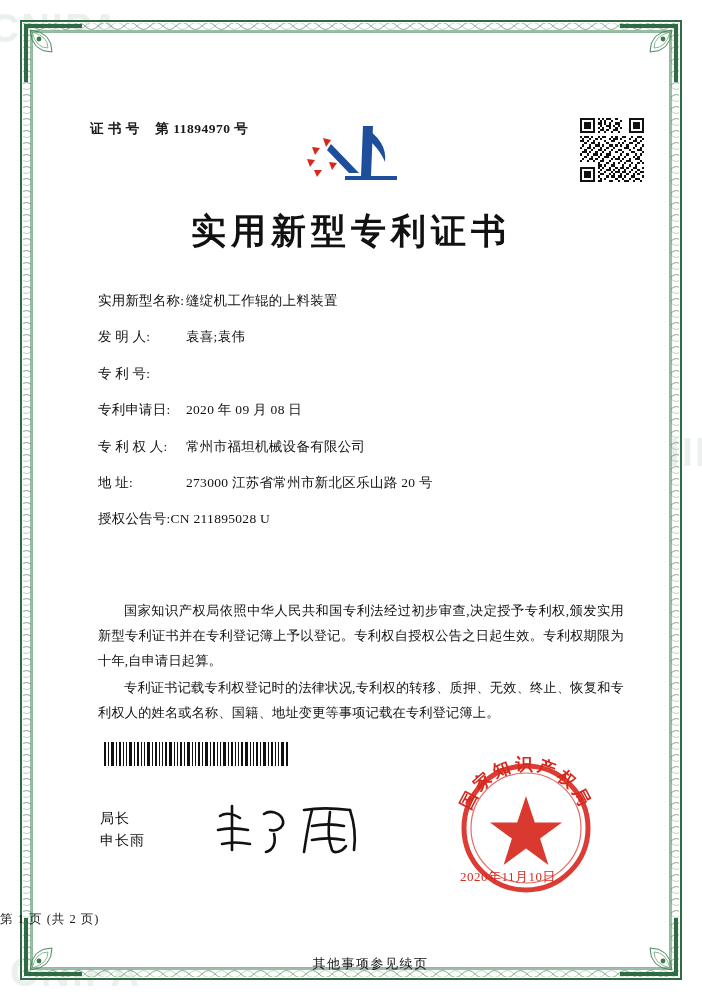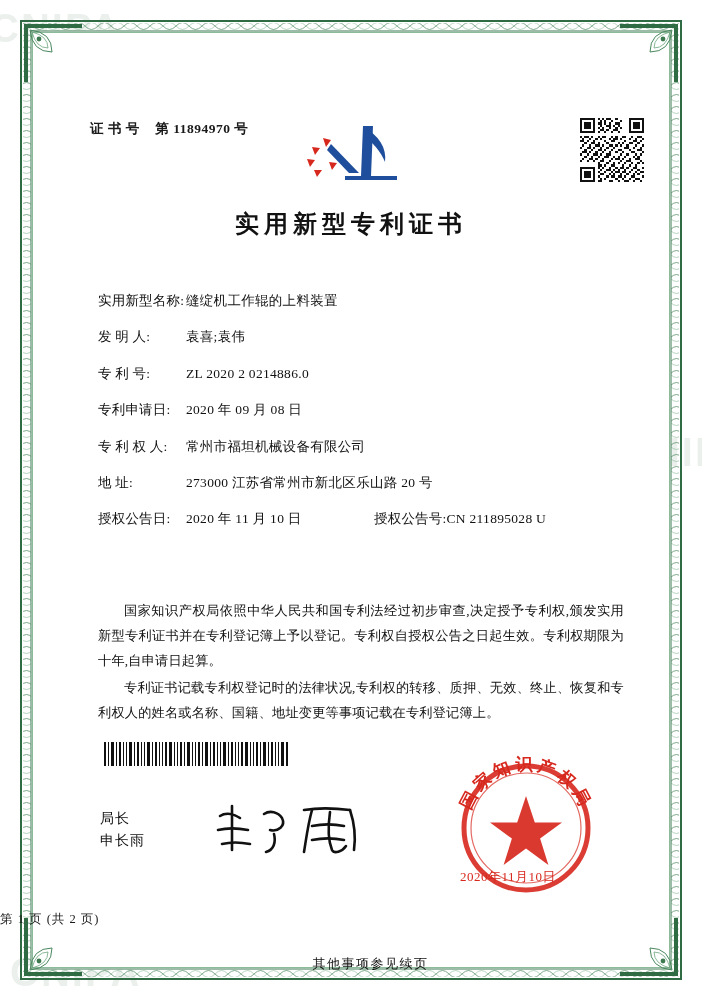--- a/index.html
+++ b/index.html
@@ -91,21 +91,21 @@
     top: 118px;
     width: 64px;
     height: 64px;
   }
 
   .title {
     position: absolute;
     left: 0; right: 0;
     top: 208px;
     text-align: center;
-    font-size: 24px;
+    font-size: 35px;
     font-weight: 700;
     letter-spacing: 5px;
     color: #111;
     font-family: Liberation Mono, monospace;
   }
 
   .fields {
     position: absolute;
     left: 98px;
     top: 292px;
@@ -517,39 +517,34 @@
       <div class="field-row">
         <div class="field-label">实用新型名称:</div>
         <div class="field-value">缝绽机工作辊的上料装置</div>
       </div>
       <div class="field-row">
         <div class="field-label">发 明 人:</div>
         <div class="field-value">袁喜;袁伟</div>
       </div>
       <div class="field-row">
         <div class="field-label">专 利 号:</div>
-        <div class="field-value">ZL 2020 2 0214886.0</div>
       </div>
       <div class="field-row">
         <div class="field-label">专利申请日:</div>
         <div class="field-value">2020 年 09 月 08 日</div>
       </div>
       <div class="field-row">
         <div class="field-label">专 利 权 人:</div>
         <div class="field-value">常州市福坦机械设备有限公司</div>
       </div>
       <div class="field-row">
         <div class="field-label">地       址:</div>
         <div class="field-value">273000  江苏省常州市新北区乐山路 20 号</div>
       </div>
       <div class="field-row row-split">
-        <div class="left">
-          <div class="field-label">授权公告日:</div>
-          <div class="field-value">2020 年 11 月 10 日</div>
-        </div>
         <div class="right">
           <div class="field-label">授权公告号:</div>
           <div class="field-value">CN 211895028 U</div>
         </div>
       </div>
     </div>
 
     <div class="paragraphs">
       <p>国家知识产权局依照中华人民共和国专利法经过初步审查,决定授予专利权,颁发实用新型专利证书并在专利登记簿上予以登记。专利权自授权公告之日起生效。专利权期限为十年,自申请日起算。</p>
       <p>专利证书记载专利权登记时的法律状况,专利权的转移、质押、无效、终止、恢复和专利权人的姓名或名称、国籍、地址变更等事项记载在专利登记簿上。</p>

